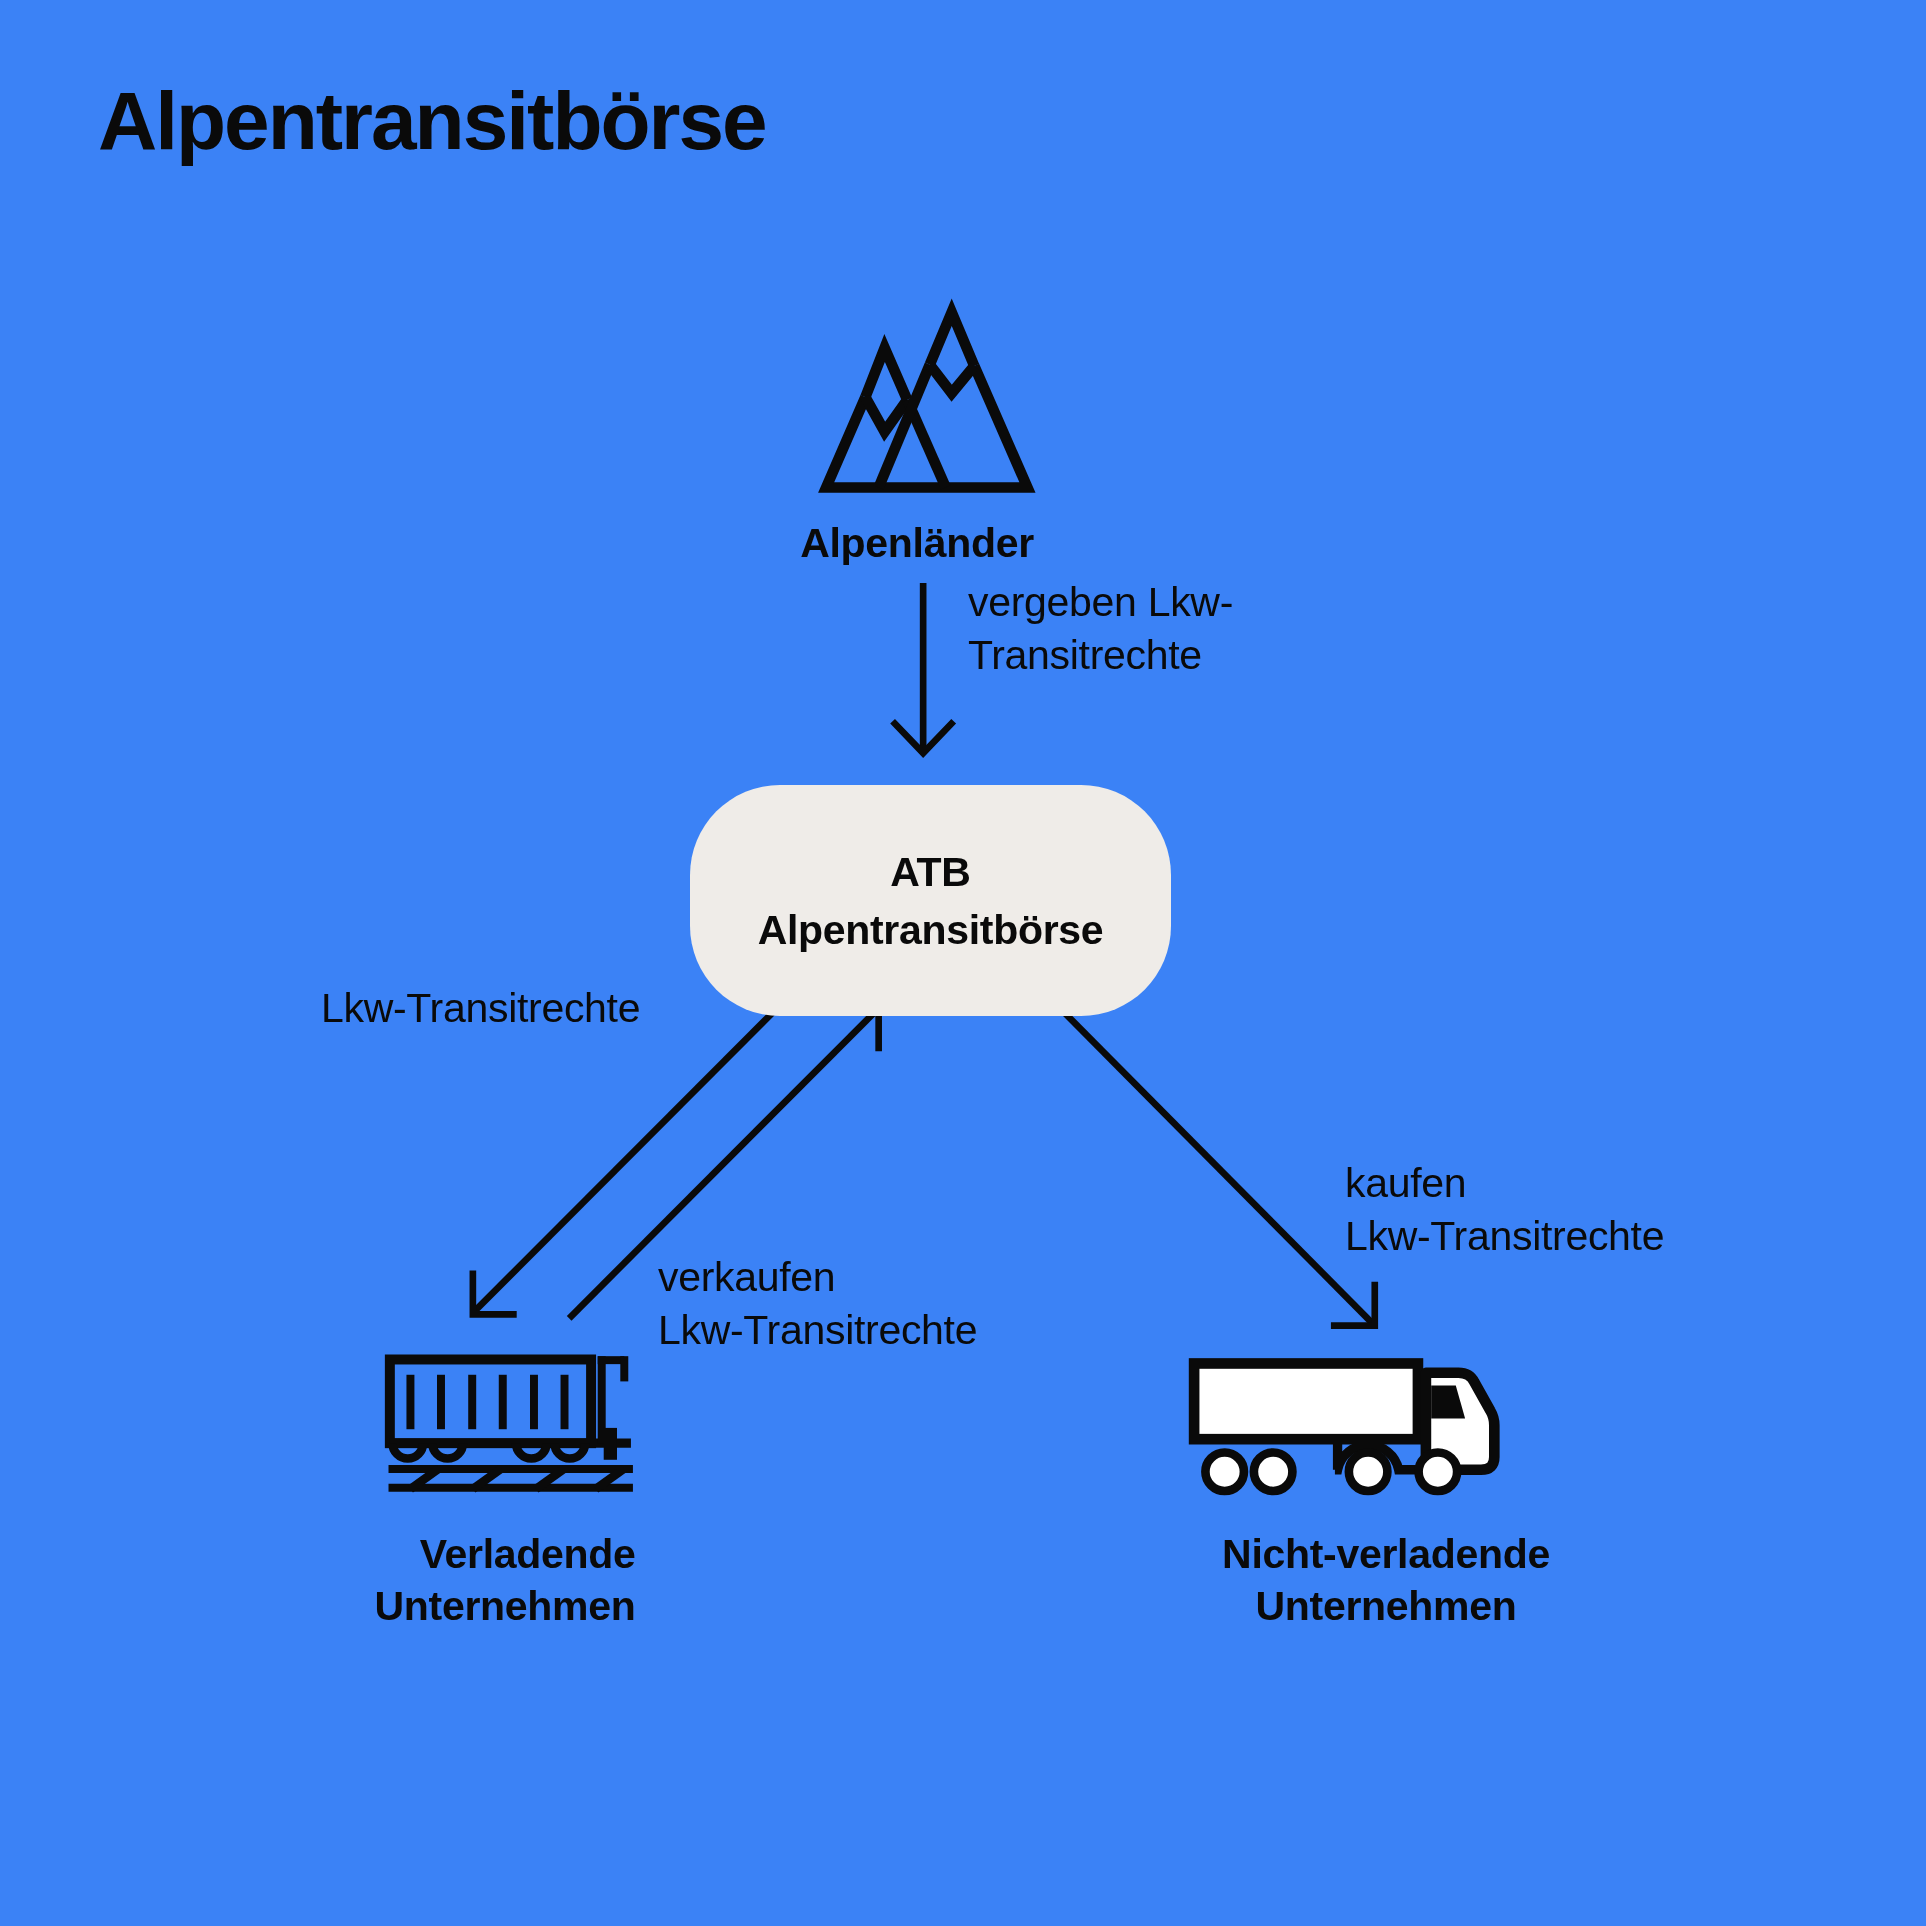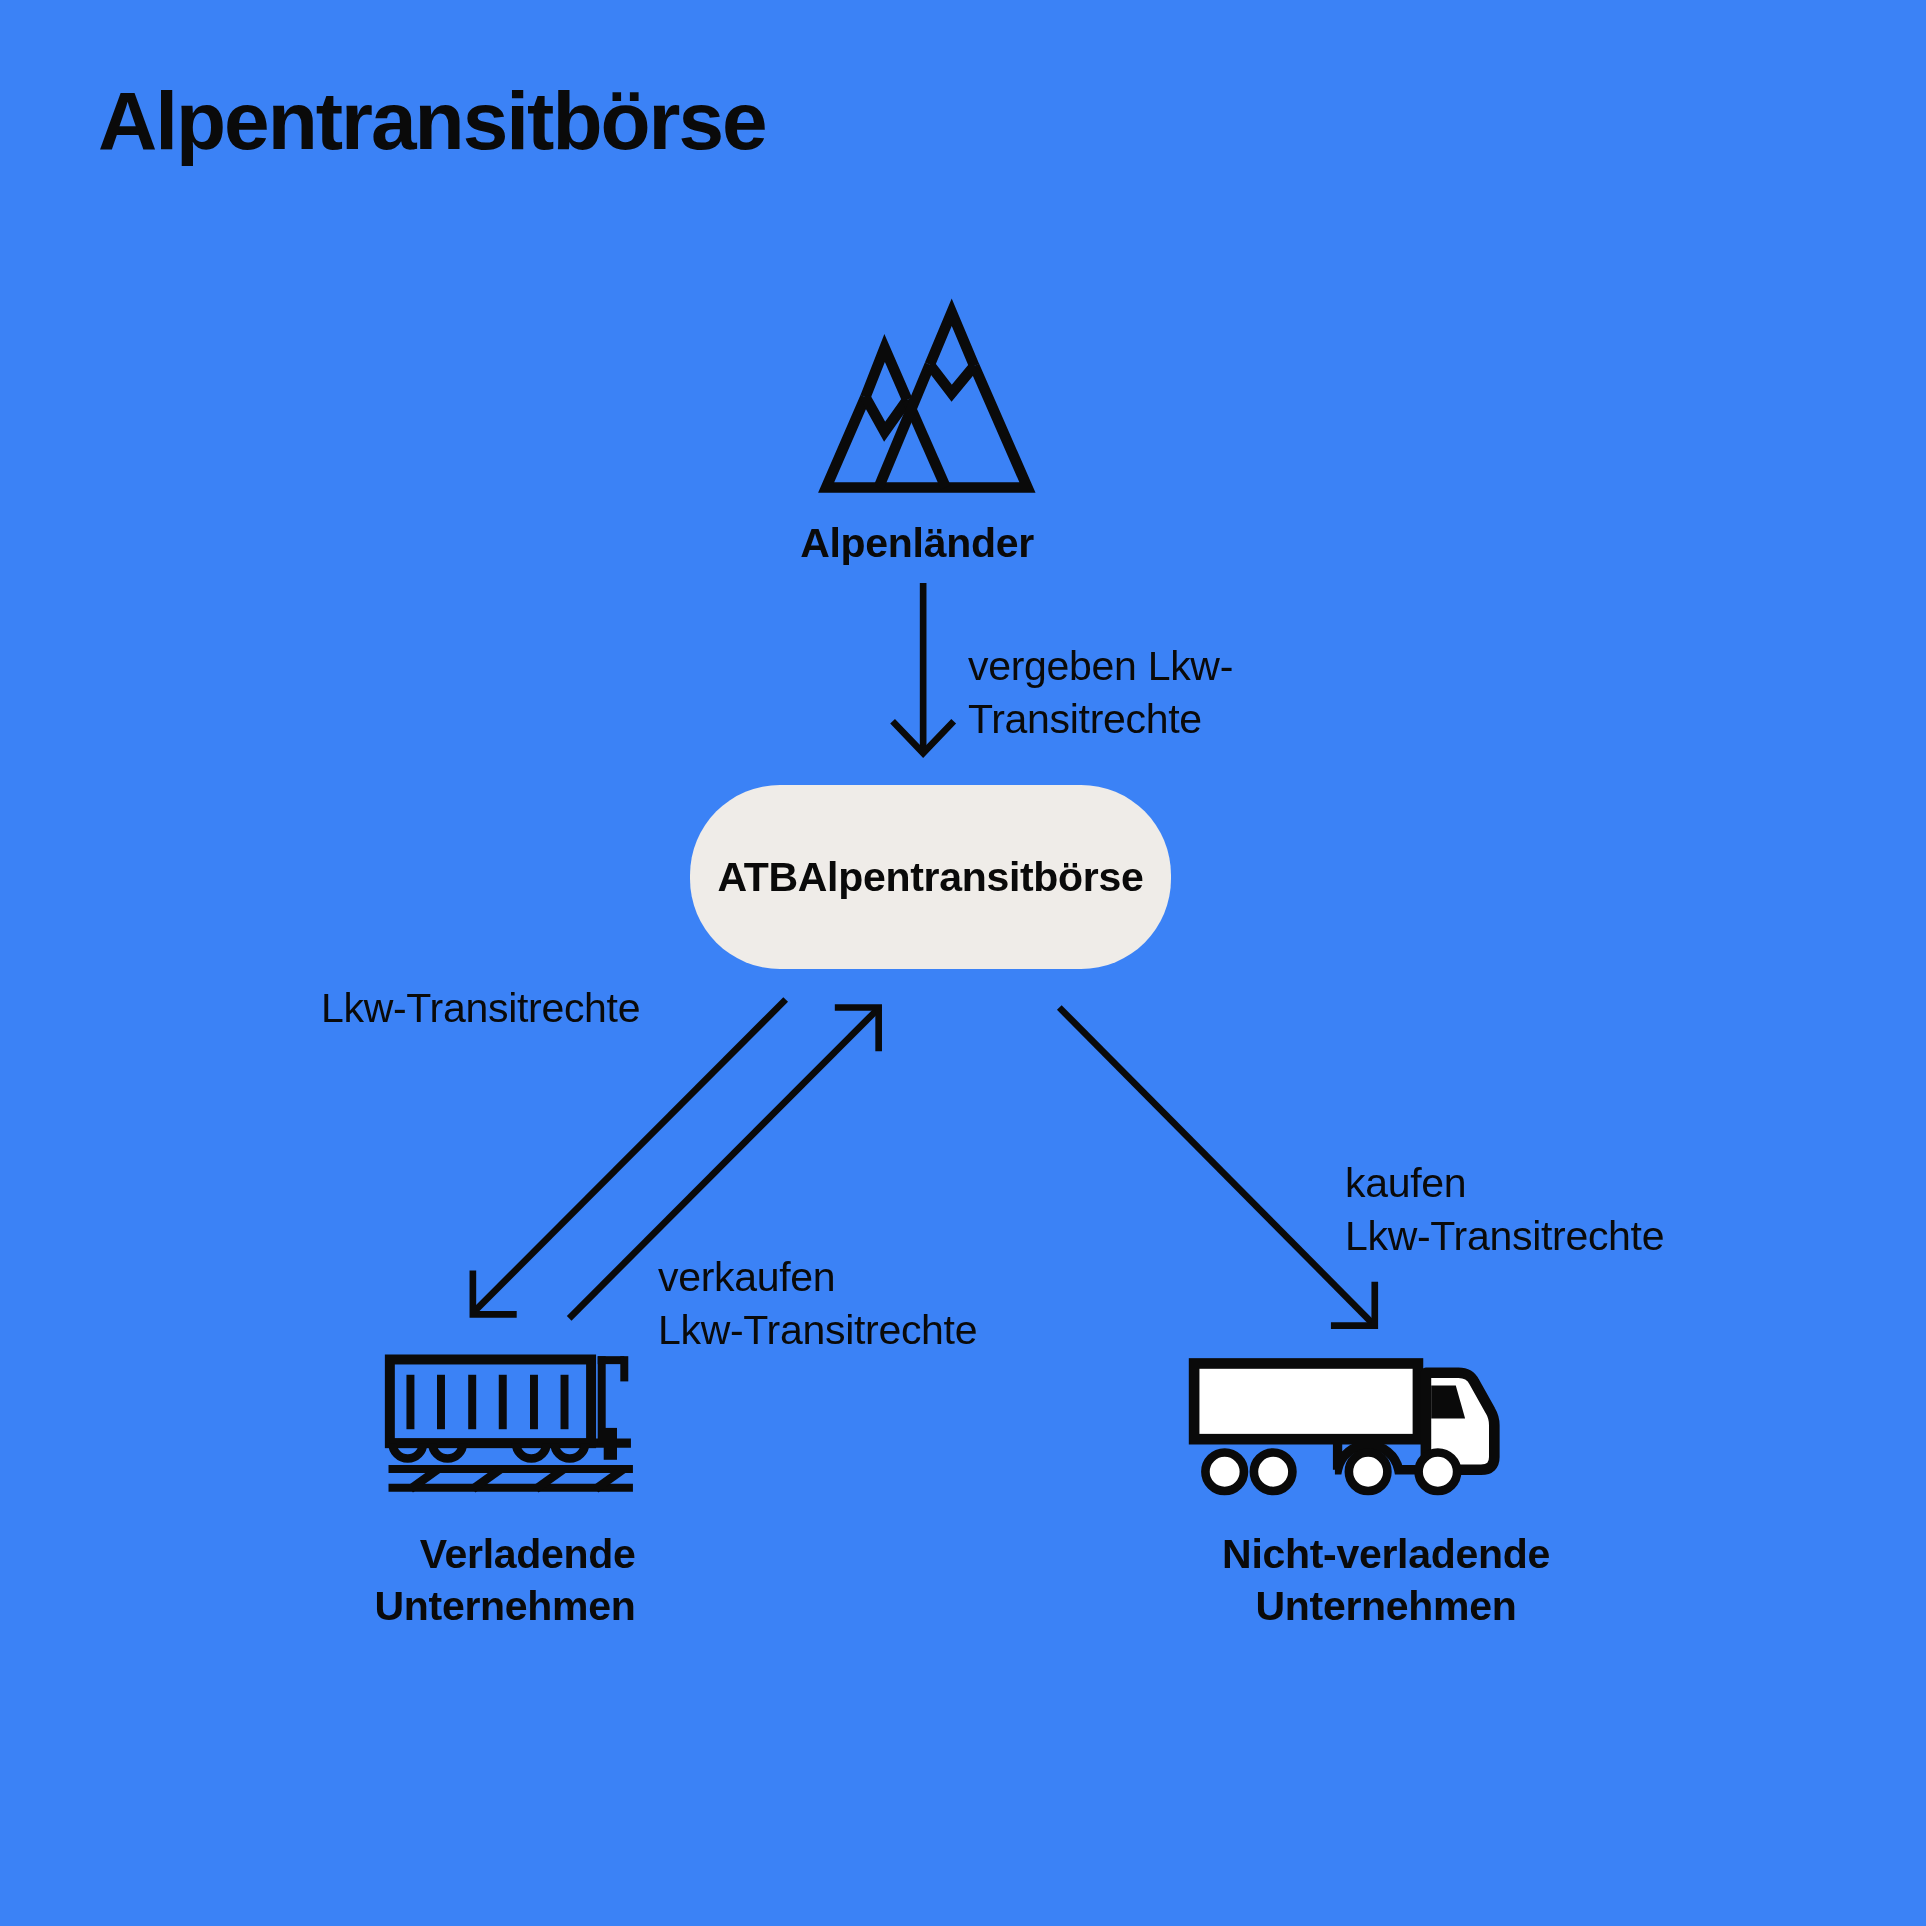--- a/index.html
+++ b/index.html
@@ -19,23 +19,23 @@
   .edge-label{
     font-size:41px;font-weight:normal;letter-spacing:-0.3px;line-height:53px;
   }
   .edge-label span{display:block;}
   .node-label{
     font-size:41px;font-weight:bold;letter-spacing:-0.3px;line-height:52px;
     text-align:center;transform:translateX(-50%);
   }
   .node-label span{display:block;}
   .pill{
-    position:absolute;left:690px;top:785px;width:481px;height:184px;
+    position:absolute;left:690px;top:785px;width:481px;height:231px;
     border-radius:90px;
-    display:flex;flex-direction:row;align-items:center;justify-content:center;
+    display:flex;flex-direction:column;align-items:center;justify-content:center;
     font-size:41px;font-weight:bold;letter-spacing:-0.3px;line-height:58px;
     text-align:center;
   }
   .pill span{display:block;}
 </style>
 </head>
 <body>
 
 <div id="canvas">
 
@@ -132,21 +132,21 @@
 
   <div class="abs node-label" style="left:917px;top:517px;">
     <span>Alpenländer</span>
   </div>
 
   <div class="pill" style="background: rgb(239, 236, 232);">
     <span>ATB</span>
     <span>Alpentransitbörse</span>
   </div>
 
-  <div class="abs edge-label" style="left:968px;top:640px;">
+  <div class="abs edge-label" style="left:968px;top:576px;">
     <span>vergeben Lkw-</span>
     <span>Transitrechte</span>
   </div>
 
   <div class="abs edge-label" style="left:321px;top:982px;">
     <span>Lkw-Transitrechte</span>
   </div>
 
   <div class="abs edge-label" style="left:658px;top:1251px;">
     <span>verkaufen</span>

